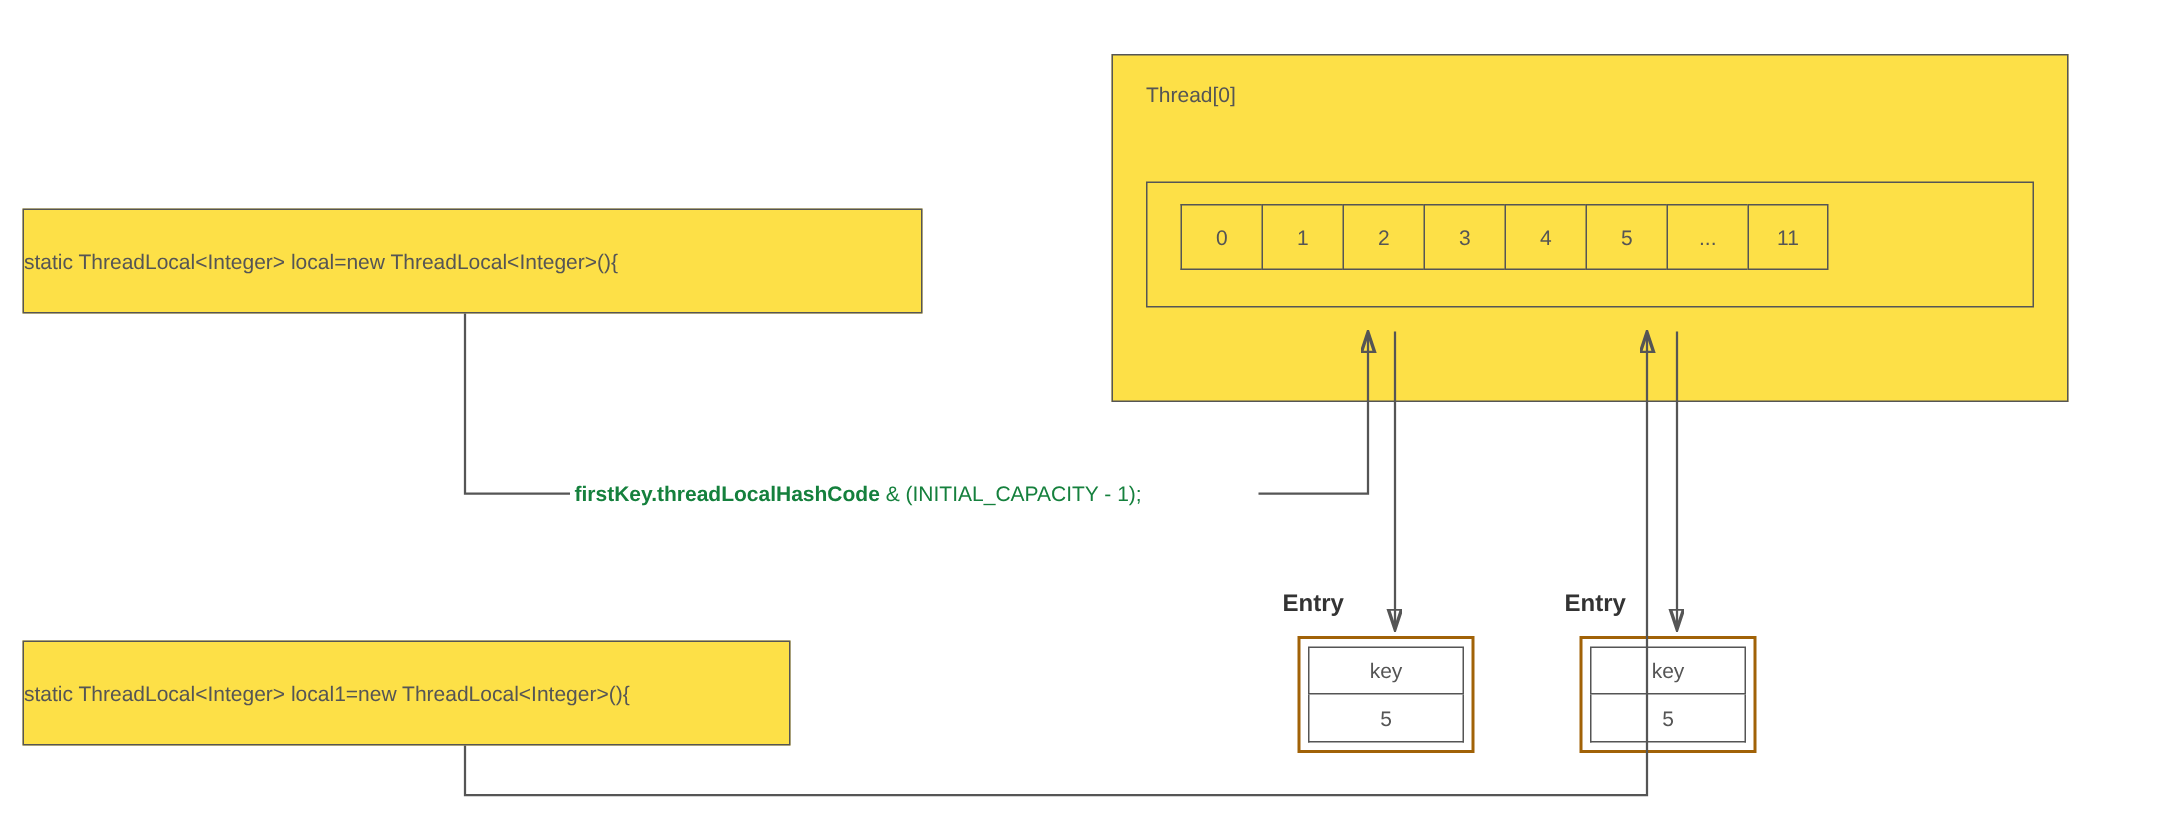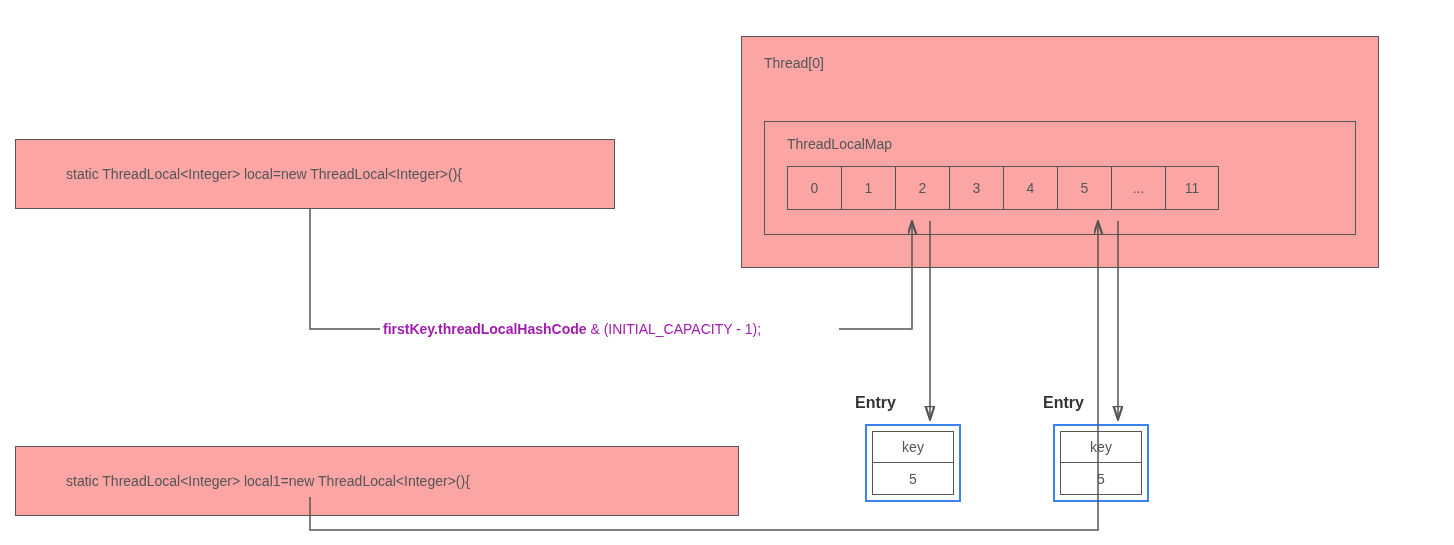--- a/index.html
+++ b/index.html
@@ -10,26 +10,25 @@
     height: 545px;
     position: relative;
     font-family: Arial, sans-serif;
     font-size: 14px;
     color: #555;
     background: #fff;
   }
   .box {
     position: absolute;
     border: 1.5px solid #555;
-    background: #fca5a5;
+    background: #fde047;
   }
   .code-box {
     display: flex;
     align-items: center;
-    padding-left: 50px;
     font-size: 14px;
     color: #555;
   }
   .thread-box {
     padding: 18px 22px;
   }
   .thread-title {
     font-size: 14px;
     margin-bottom: 50px;
     color: #555;
@@ -55,23 +54,23 @@
     align-items: center;
     justify-content: center;
     font-size: 14px;
     color: #555;
   }
   .slot:last-child {
     border-right: 1px solid #555;
   }
   .entry-box {
     position: absolute;
-    border: 2px solid #3b82f6;
+    border: 2px solid #a16207;
     padding: 5px;
-    width: 96px;
+    width: 118px;
   }
   .entry-cell {
     border: 1px solid #555;
     height: 32px;
     display: flex;
     align-items: center;
     justify-content: center;
     font-size: 14px;
     color: #555;
   }
@@ -80,21 +79,21 @@
   }
   .entry-label {
     position: absolute;
     font-weight: bold;
     font-size: 16px;
     color: #333;
   }
   .formula-label {
     position: absolute;
     font-size: 14px;
-    color: #a21caf;
+    color: #15803d;
   }
   .formula-label b { font-weight: bold; }
   svg.connector {
     position: absolute;
     top: 0;
     left: 0;
     width: 1454px;
     height: 545px;
     pointer-events: none;
   }
@@ -104,28 +103,27 @@
     fill: none;
   }
 </style>
 </head>
 <body>
 
 <div class="box code-box" style="left:15px; top:139px; width:600px; height:70px;">
   <span>static ThreadLocal&lt;Integer&gt; local=new ThreadLocal&lt;Integer&gt;(){</span>
 </div>
 
-<div class="box code-box" style="left:15px; top:446px; width:724px; height:70px;align-items:center;">
+<div class="box code-box" style="left:15px; top:427px; width:512px; height:70px;align-items:center;">
   <span>static ThreadLocal&lt;Integer&gt; local1=new ThreadLocal&lt;Integer&gt;(){</span>
 </div>
 
 <div class="box thread-box" style="left:741px; top:36px; width:638px; height:232px;">
   <div class="thread-title">Thread[0]</div>
   <div class="map-box">
-    <div class="map-title">ThreadLocalMap</div>
     <div class="slots">
       <div class="slot">0</div>
       <div class="slot">1</div>
       <div class="slot">2</div>
       <div class="slot">3</div>
       <div class="slot">4</div>
       <div class="slot">5</div>
       <div class="slot">...</div>
       <div class="slot">11</div>
     </div>

